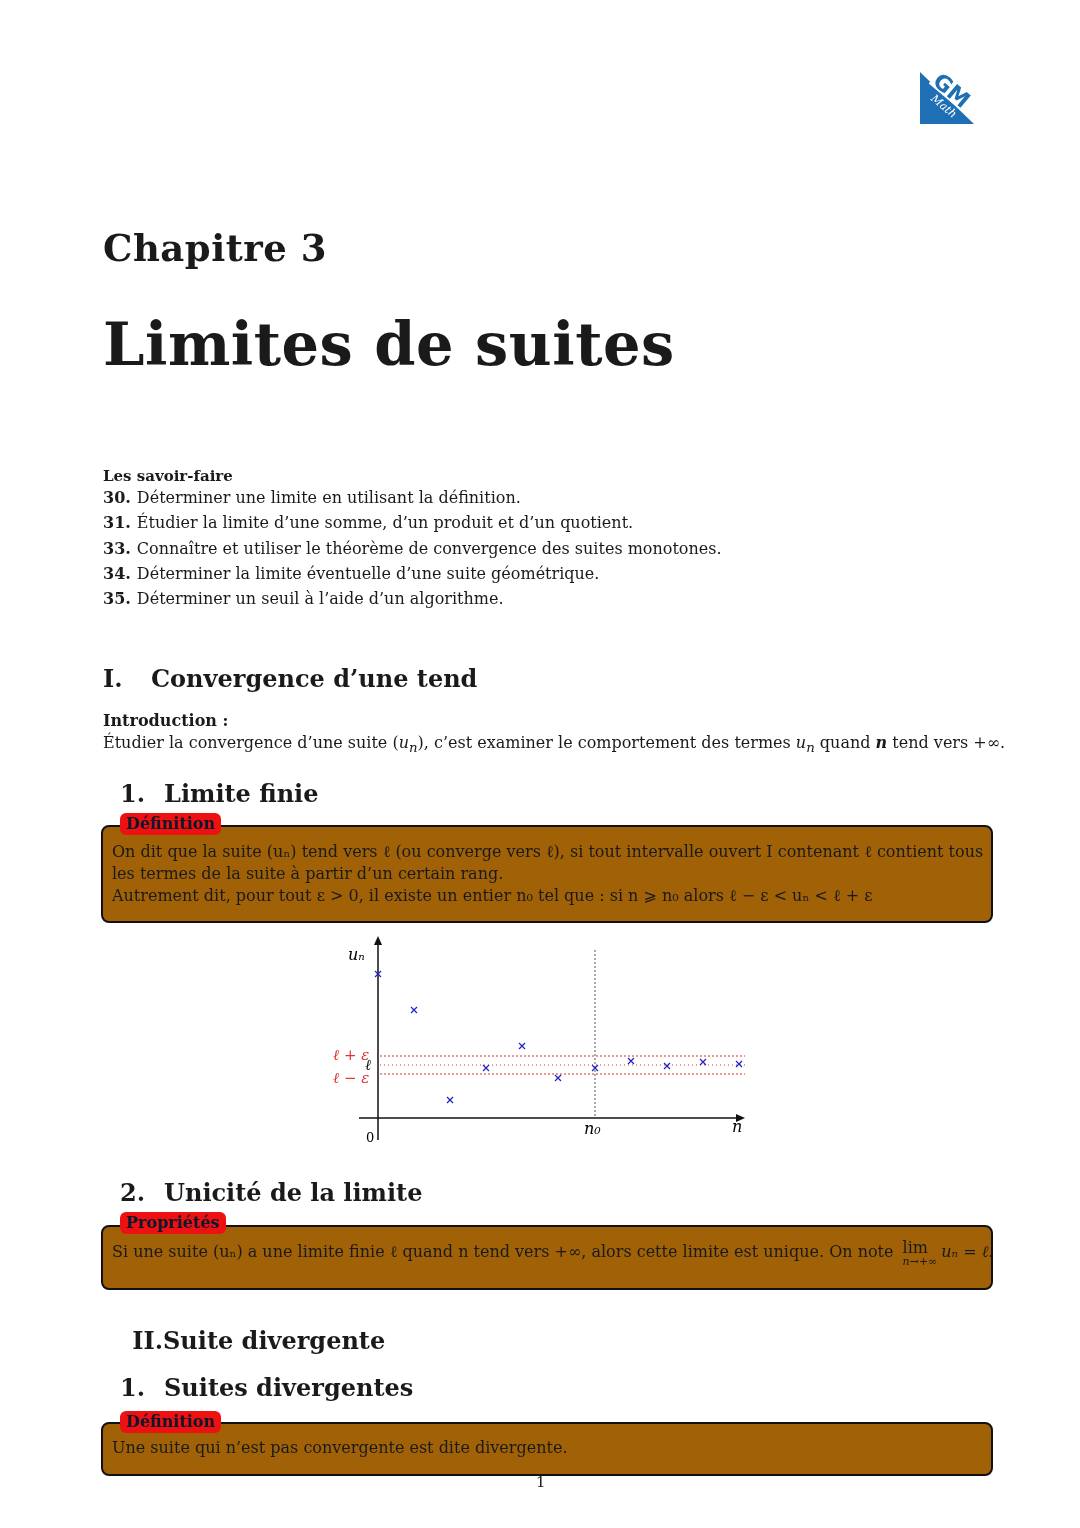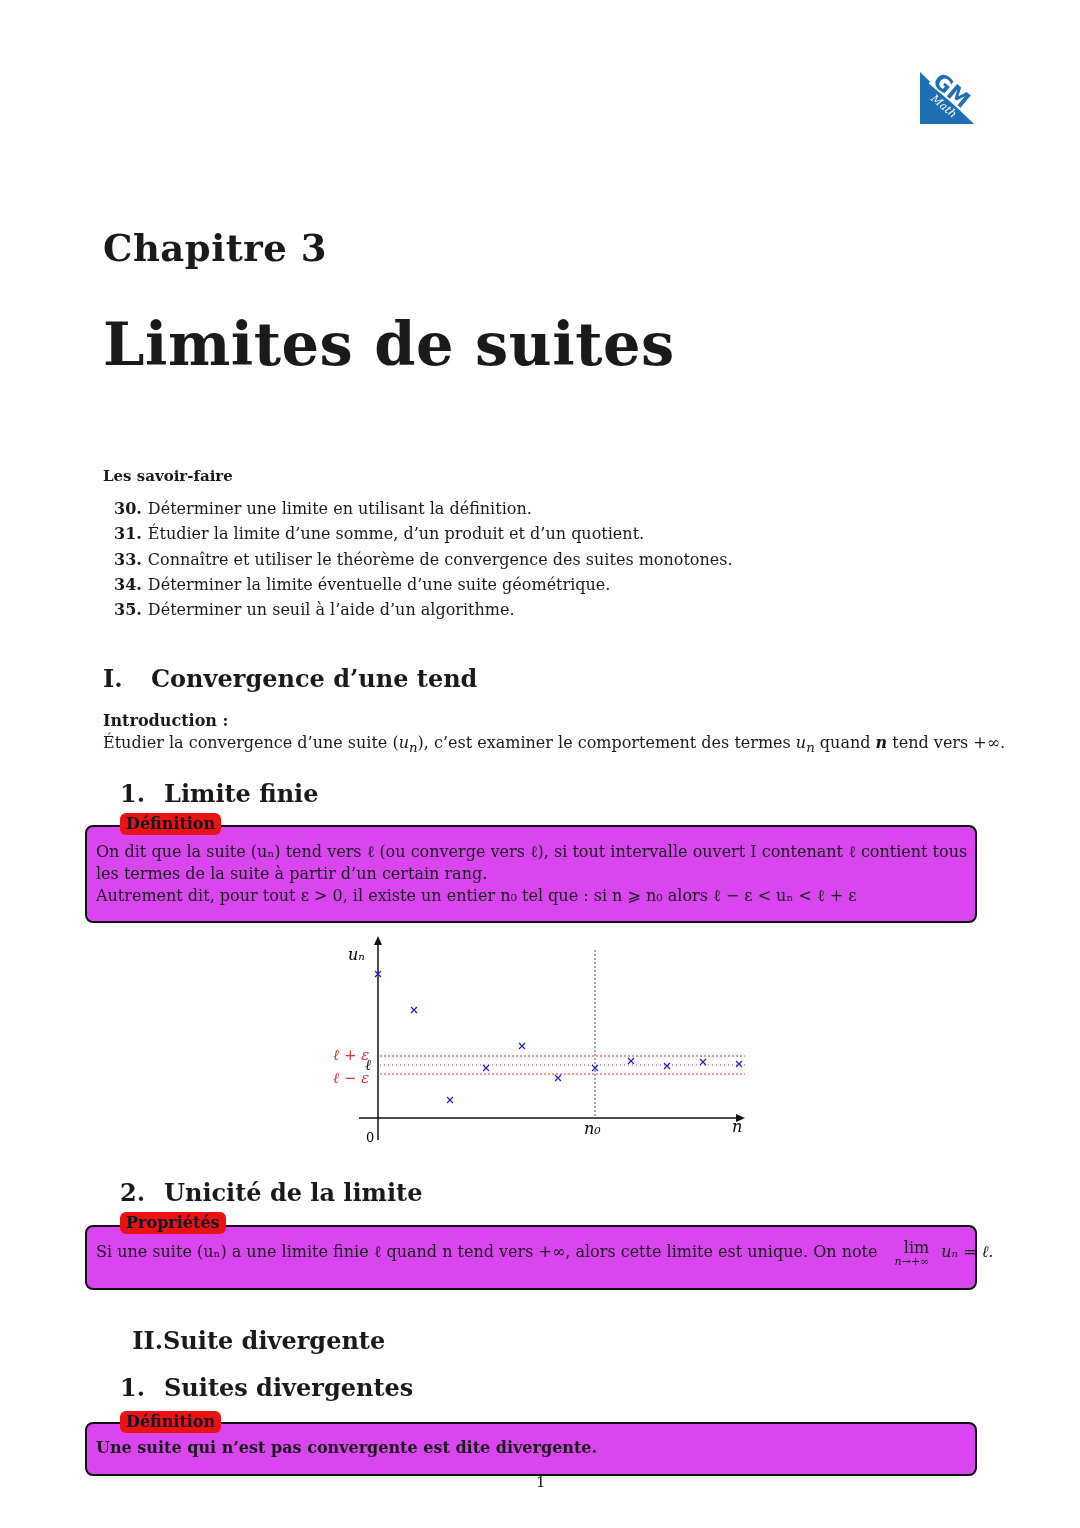--- a/index.html
+++ b/index.html
@@ -3,37 +3,37 @@
 <meta charset="utf-8">
 <style>
   html, body { margin:0; padding:0; background:#ffffff; }
   body { width:1080px; height:1528px; position:relative; overflow:hidden;
          font-family:"DejaVu Serif","Liberation Serif",serif; color:#1a1a1a; }
   .abs { position:absolute; }
   .logo { left:918px; top:66px; width:64px; height:60px; }
   .chap { left:103px; top:226px; font-size:37px; font-weight:bold; letter-spacing:0.5px; }
   .title { left:103px; top:310px; font-size:59px; font-weight:bold; letter-spacing:0.5px; }
   .sf-title { left:103px; top:459px; font-size:15px; font-weight:bold;margin-top:8px; }
-  .sf-list { left:103px; top:487px; margin:11px; padding:0; list-style:none; font-size:16px; }
+  .sf-list { left:103px; top:487px; margin:0; padding:0; list-style:none; font-size:16px; }
   .sf-list li { height:25.3px; line-height:22px; white-space:nowrap; }
   .sf-list .num { font-weight:bold; margin-right:6px; }
   .h1 { font-size:24px; font-weight:bold; white-space:nowrap; }
   .h1 .roman { display:inline-block; width:48px; }
   .h1 .roman2 { display:inline-block; width:60px; }
   .h2 { font-size:24px; font-weight:bold; white-space:nowrap; }
   .h2 .n { display:inline-block; width:44px; }
   .intro-label { left:103px; top:711px; font-size:16px; font-weight:bold; }
   .intro-text { left:103px; top:733px; font-size:16px; white-space:nowrap; }
   .m { font-style:italic; }
-  .box { left:85px; width:892px; background:#d946ef; border:2.5px solid #111; border-radius:8px; box-sizing:border-box; }
+  .box { left:101px; width:892px; background:#a16207; border:2.5px solid #111; border-radius:8px; box-sizing:border-box; }
   .box .content { padding:14px 8px 0 9px; font-size:16px; line-height:22px; }
   .tag { background:#ee1111; color:#0f172a; font-weight:bold; font-size:16px; border-radius:6px; padding:1px 6px 2px 6px; left:120px; }
   .chart { left:325px; top:930px; width:440px; height:220px; }
   .pageno { left:536px; top:1473px; font-size:15px; }
-  .lim { display:inline-block; text-align:right; vertical-align:top; line-height:14px; margin:0 12px; }
+  .lim { display:inline-block; text-align:left; vertical-align:top; line-height:14px; margin:0 4px; }
   .lim .sub { display:block; font-size:11px; font-style:italic; }
 </style>
 </head>
 <body>
 
 <div class="abs logo">
   <svg width="64" height="60" viewBox="0 0 64 60">
     <polygon points="2,6 2,58 56,58" fill="#1f6fb5"></polygon>
     <g transform="rotate(40 34 24)">
       <rect x="12" y="12" width="44" height="22" fill="#ffffff"></rect>
@@ -121,20 +121,20 @@
   </div>
 </div>
 <div class="abs tag" style="top:1212px;">Propriétés</div>
 
 <div class="abs h1" style="left:103px; top:1326px;text-align:right;">
   <span class="roman2">II.</span><span>Suite divergente</span>
 </div>
 <div class="abs h2" style="left:120px; top:1373px;">
   <span class="n">1.</span><span>Suites divergentes</span>
 </div>
-<div class="abs box" style="top:1422px; height:54px;font-weight:bold;">
+<div class="abs box" style="top:1422px; height:54px;">
   <div class="content" style="padding-top:13px;">
     <span>Une suite qui n’est pas convergente est dite divergente.</span>
   </div>
 </div>
 <div class="abs tag" style="top:1411px;">Définition</div>
 
 <div class="abs pageno">1</div>
 
 </body></html>

